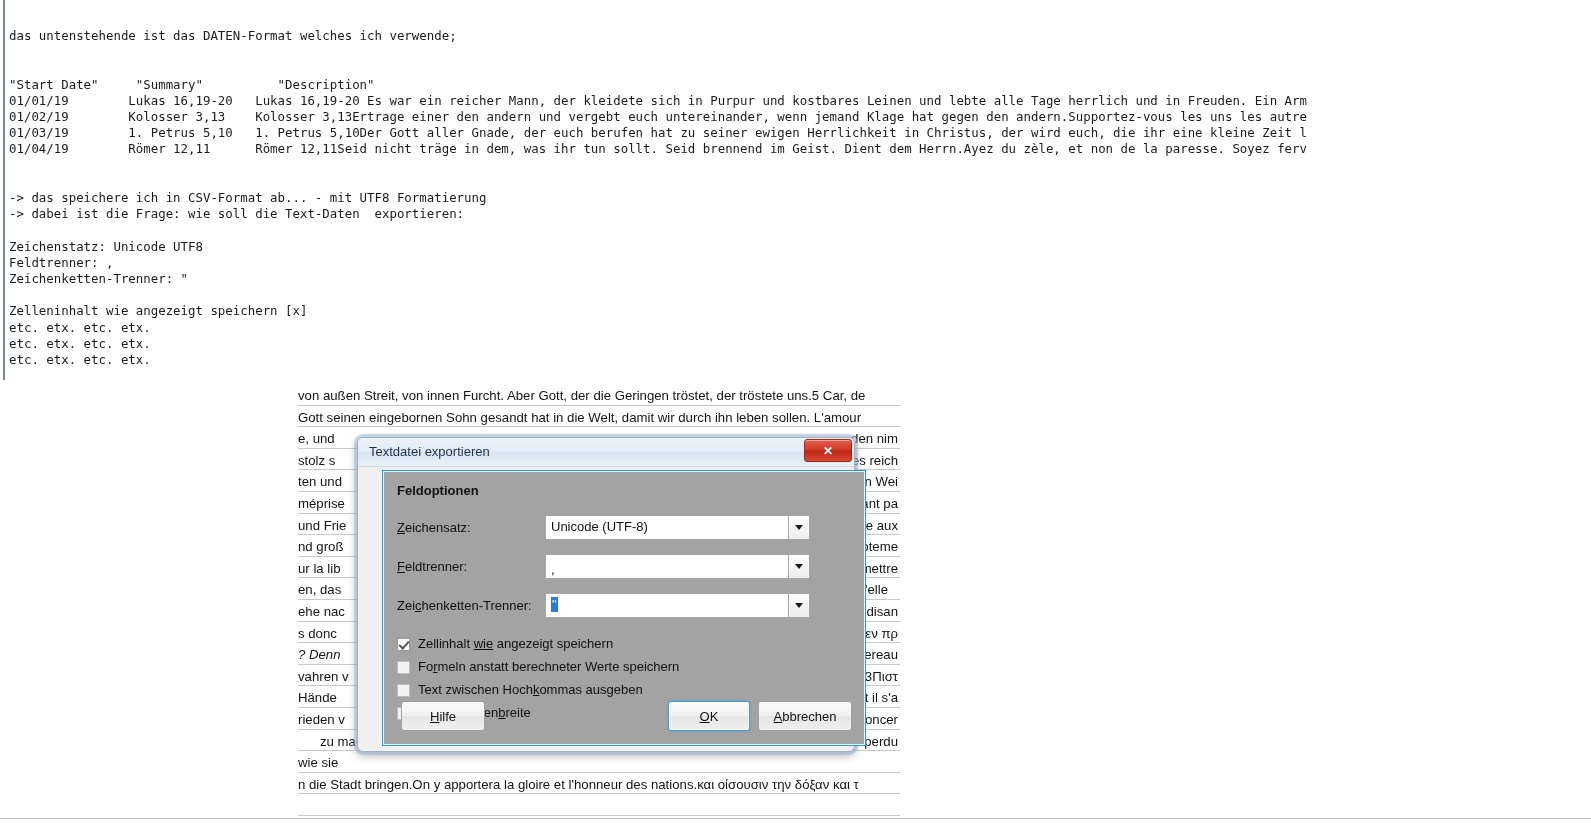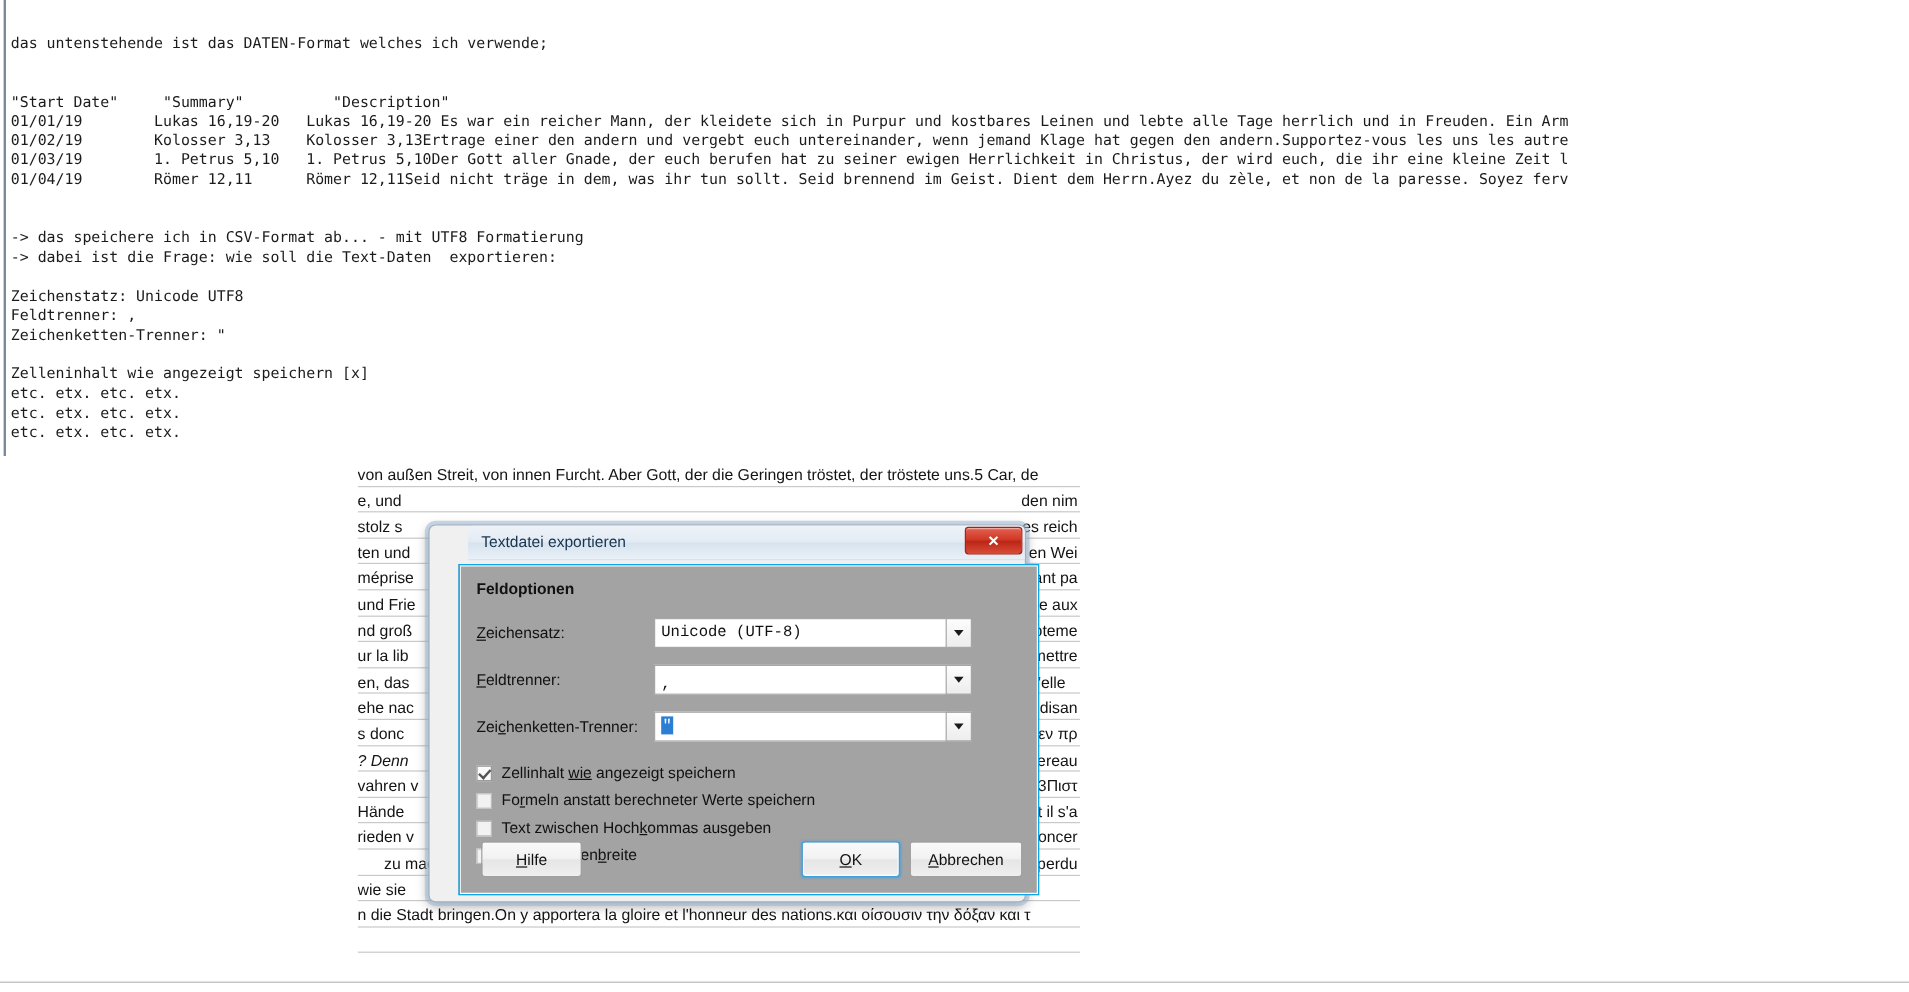--- a/index.html
+++ b/index.html
@@ -63,21 +63,20 @@
     border:1px solid #9fb0c4;
     border-radius:6px;
     box-shadow:0 0 0 3px rgba(160,185,210,.55), 0 3px 10px rgba(0,0,0,.35);
     font-family:"Liberation Sans",sans-serif;
   }
   #dialog-titlebar{
     position:relative;height:28px;
     background:linear-gradient(to bottom,#eef3f8 0%,#e2ebf4 48%,#d7e3ef 52%,#e9f0f7 100%);
     border-top-left-radius:5px;border-top-right-radius:5px;
     border-bottom:1px solid #cfd9e3;
-    margin-left:32px;
   }
   #dialog-title{
     position:absolute;left:11px;top:6px;
     font-size:13px;color:#17334d;
   }
   #close-btn{
     position:absolute;right:2px;top:1px;width:46px;height:21px;
     background:linear-gradient(to bottom,#e4604f 0%,#cf3724 48%,#b92516 52%,#d94a36 100%);
     border:1px solid #9b2718;border-radius:3px;
     color:#ffffff;font-size:12px;font-weight:bold;
@@ -98,21 +97,20 @@
   .frow{position:absolute;height:26px;}
   .flabel{
     position:absolute;left:0;top:5px;
     font-size:13px;color:#111;white-space:nowrap;
   }
   .acc{text-decoration:underline;}
   .combo{
     position:absolute;left:148px;top:0;width:265px;height:25px;
     background:#ffffff;border:1px solid #a6a6a6;
     box-sizing:border-box;
-    font-family:Liberation Mono, monospace;
   }
   .combo .ctext{
     position:absolute;left:5px;top:3px;font-size:13px;color:#111;
   }
   .combo .ctext-low{
     position:absolute;left:5px;top:7px;font-size:13px;color:#111;
   }
   .combo .sel{
     display:inline-block;background:#2a7fd4;color:#ffffff;padding:0 1px;
   }
@@ -182,20 +180,23 @@
 Zelleninhalt wie angezeigt speichern [x]
 etc. etx. etc. etx.
 etc. etx. etc. etx.
 etc. etx. etc. etx.</div>
 </div>
 
 <div id="doc-area">
   <div id="doc-lines">
       <div class="doc-line">
         <span class="sq" style="position: absolute; left: 0px; top: 2px;">von außen Streit, von innen Furcht. Aber Gott, der die Geringen tröstet, der tröstete uns.5 Car, de</span>
+      </div>
+      <div class="doc-line">
+        <span class="sq" style="position: absolute; left: 0px; top: 2px;">Gott seinen eingebornen Sohn gesandt hat in die Welt, damit wir durch ihn leben sollen. L'amour</span>
       </div>
       <div class="doc-line">
         <span class="sq" style="position: absolute; left: 0px; top: 2px;">e, und</span>
         <span class="sq" style="position: absolute; right: 2px; top: 2px;">den nim</span>
       </div>
       <div class="doc-line">
         <span class="sq" style="position: absolute; left: 0px; top: 2px;">stolz s</span>
         <span class="sq" style="position: absolute; right: 2px; top: 2px;">es reich</span>
       </div>
       <div class="doc-line">

